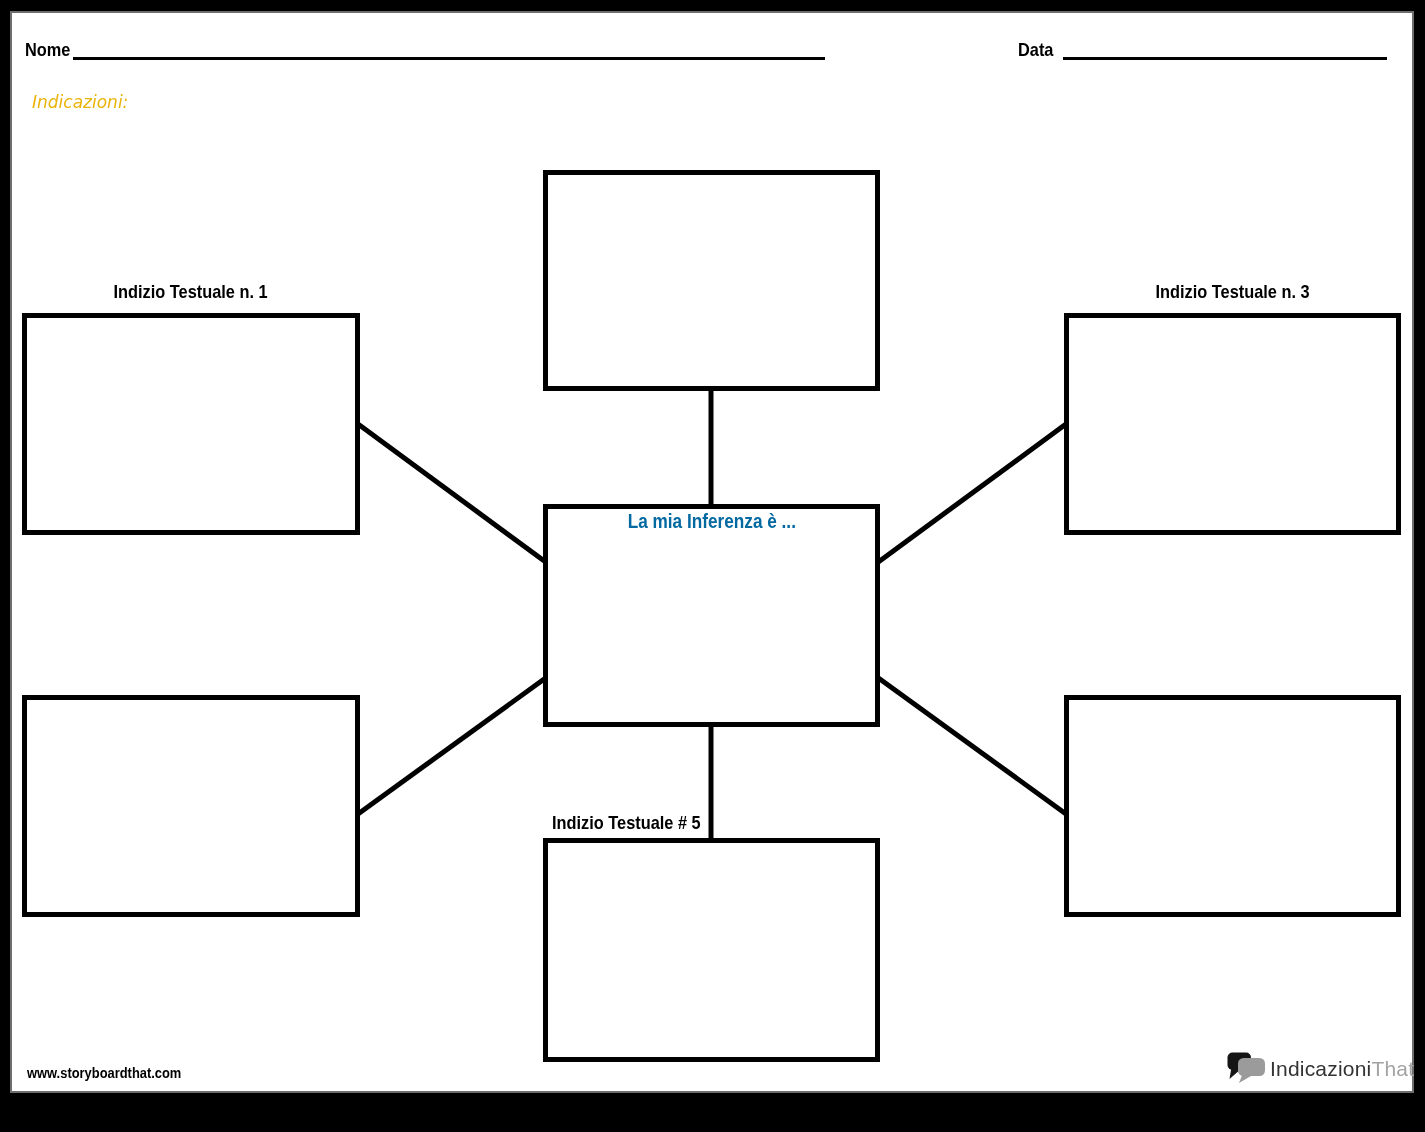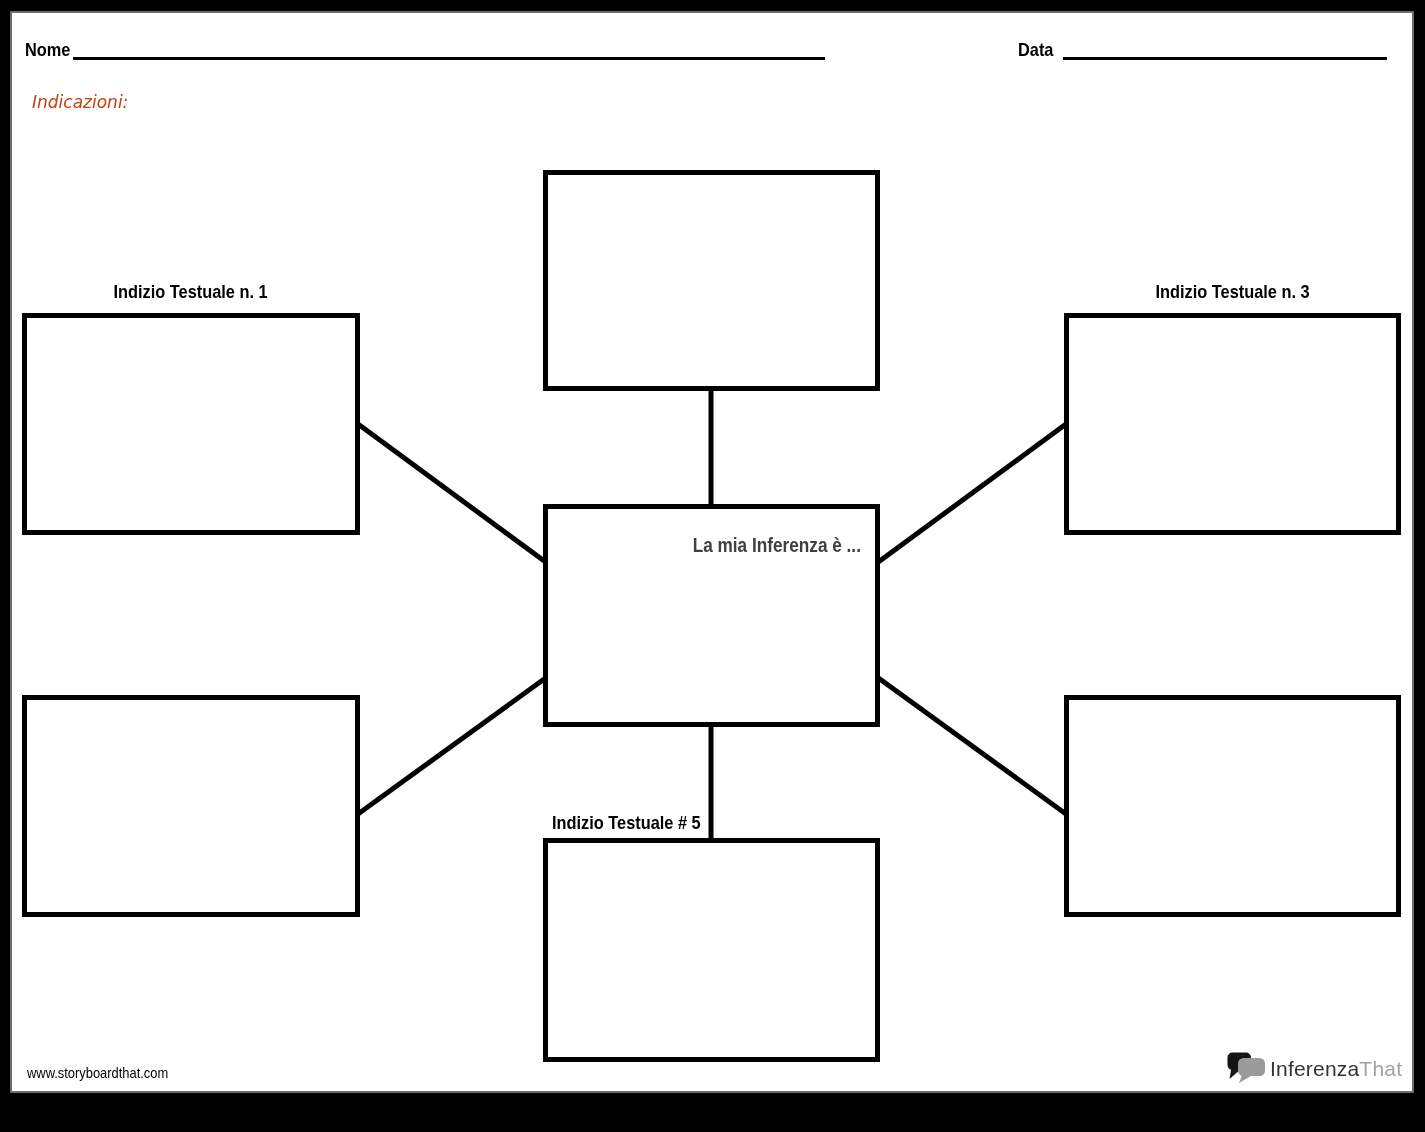--- a/index.html
+++ b/index.html
@@ -16,34 +16,34 @@
     background:#fff;border:2px solid #6e6e6e;
   }
   
   .cond{display:inline-block;transform:scaleX(0.86);transform-origin:center;white-space:nowrap;}
   .cond-left{display:inline-block;transform:scaleX(0.86);transform-origin:left center;white-space:nowrap;}
   .hdr-label{position:absolute;font-weight:bold;font-size:19px;color:#000;}
   .fill-line{position:absolute;height:0;border-top:3px solid #000;}
   .directions{
     position:absolute;left:32px;top:92px;
     font-family:"DejaVu Sans",sans-serif;
-    font-style:italic;font-size:17px;color:#c2410c;
+    font-style:italic;font-size:17px;color:#eab308;
   }
   .dbox{
     position:absolute;background:#fff;border:5px solid #000;
     box-sizing:border-box;
   }
   .box-label{position:absolute;font-weight:bold;font-size:19px;color:#000;text-align:center;}
   .title-label{position:absolute;font-weight:bold;font-size:24px;color:#000;text-align:center;}
   .center-label{
-    position:absolute;left:0;top:25px;width:100%;
-    text-align:right;font-weight:bold;font-size:20px;color:#404040;
+    position:absolute;left:0;top:1px;width:100%;
+    text-align:center;font-weight:bold;font-size:20px;color:#0369a1;
   }
   #connectors{position:absolute;left:0;top:0;pointer-events:none;}
-  .site-url{position:absolute;left:27px;top:1064px;font-weight:normal;font-size:15px;color:#000;}
+  .site-url{position:absolute;left:27px;top:1064px;font-weight:bold;font-size:15px;color:#000;}
   .logo{
     position:absolute;left:1227px;top:1052px;
     display:flex;align-items:center;gap:5px;
   }
   .logo-text{font-size:21px;letter-spacing:0.2px;white-space:nowrap;}
   .logo-text .primary{color:#333333;}
   .logo-text .secondary{color:#a3a3a3;}
 </style>
 </head>
 <body>
@@ -105,17 +105,17 @@
   </div>
 
   <div class="logo">
     <svg width="38" height="33" viewBox="0 0 38 33">
       <rect x="0.5" y="0.5" width="23.5" height="17.5" rx="5" fill="#151515"></rect>
       <path d="M4.5,15 L2.5,27 L14,17 Z" fill="#151515"></path>
       <rect x="11" y="6" width="27" height="18" rx="5.5" fill="#9b9b9b"></rect>
       <path d="M15.5,22 L12,31 L24,24 Z" fill="#9b9b9b"></path>
     </svg>
     <div class="logo-text">
-      <span class="primary">Inferenza</span><span class="secondary">That</span>
+      <span class="primary">Indicazioni</span><span class="secondary">That</span>
     </div>
   </div>
 
 </div>
 
 </body></html>

